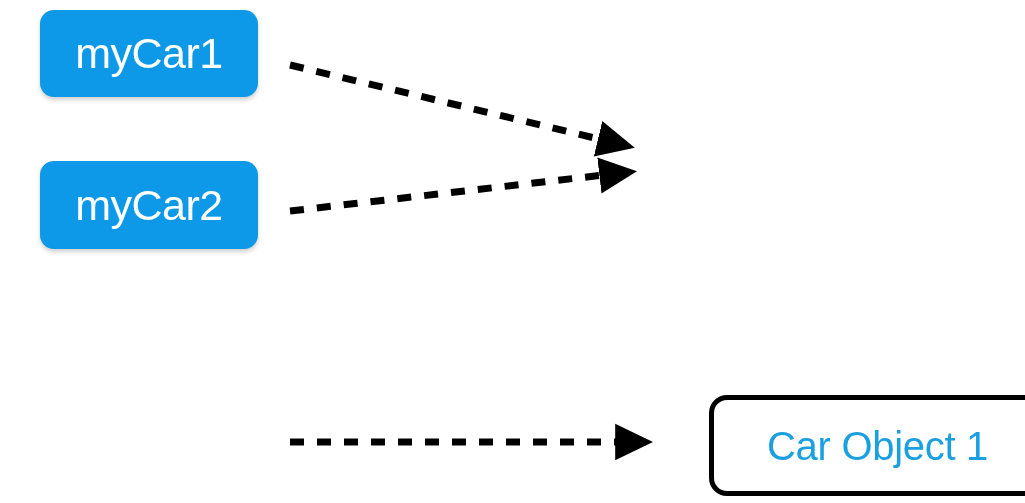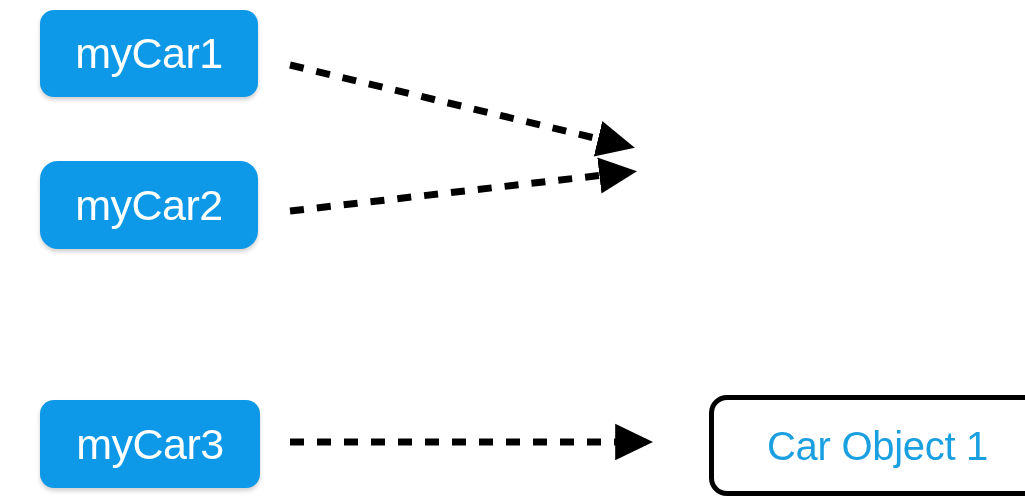--- a/index.html
+++ b/index.html
@@ -55,21 +55,21 @@
   .obj-node .node-label {
     color: #1a9fe0;
     font-size: 40px;
     font-weight: 400;
     letter-spacing: -0.3px;
     line-height: 1;
   }
 
   
   #node-mycar1 { left: 8px;   top: 10px;  width: 218px; height: 87px; }
-  #node-mycar2 { left: 8px;   top: 161px; width: 218px; height: 88px; border-radius: 18px; }
+  #node-mycar2 { left: 8px;   top: 161px; width: 218px; height: 88px; }
   #node-mycar3 { left: 8px;   top: 400px; width: 220px; height: 88px; }
   #node-car-object-1 { left: 677px; top: 114px; width: 337px; height: 89px; }
   #node-car-object-2 { left: 677px; top: 395px; width: 337px; height: 101px; }
 </style>
 </head>
 <body>
 
 <div id="diagram-canvas">
 
   <svg class="svg-layer" viewBox="0 0 1025 503" width="1025" height="503" xmlns="http://www.w3.org/2000/svg">
@@ -87,22 +87,19 @@
   </svg>
 
   <div class="node var-node" id="node-mycar1">
     <span class="node-label">myCar1</span>
   </div>
 
   <div class="node var-node" id="node-mycar2">
     <span class="node-label">myCar2</span>
   </div>
 
-  <div class="node var-node" id="node-mycar3">
-    <span class="node-label">myCar3</span>
-  </div>
 
 
   <div class="node obj-node" id="node-car-object-2">
     <span class="node-label">Car Object 1</span>
   </div>
 
 </div>
 
 </body></html>

